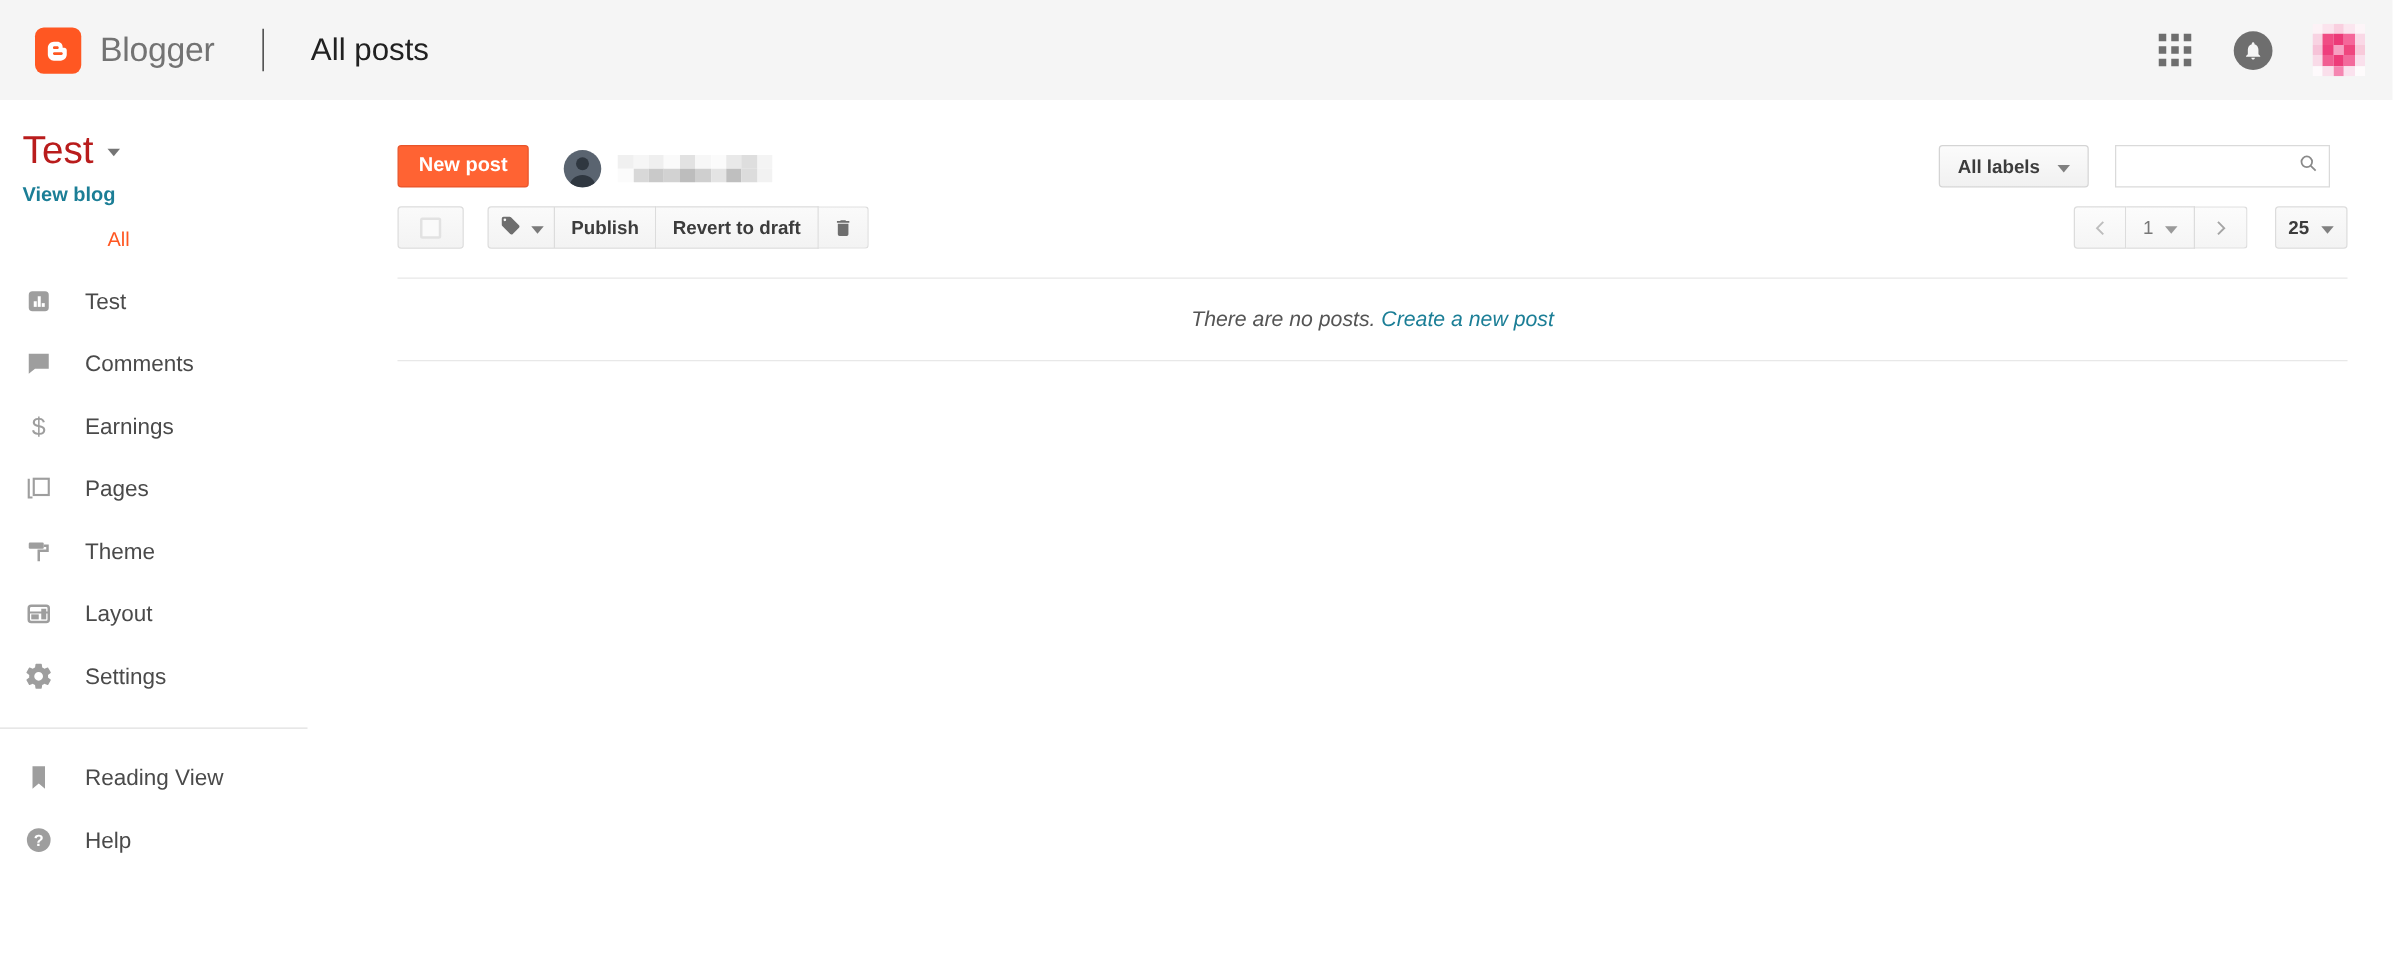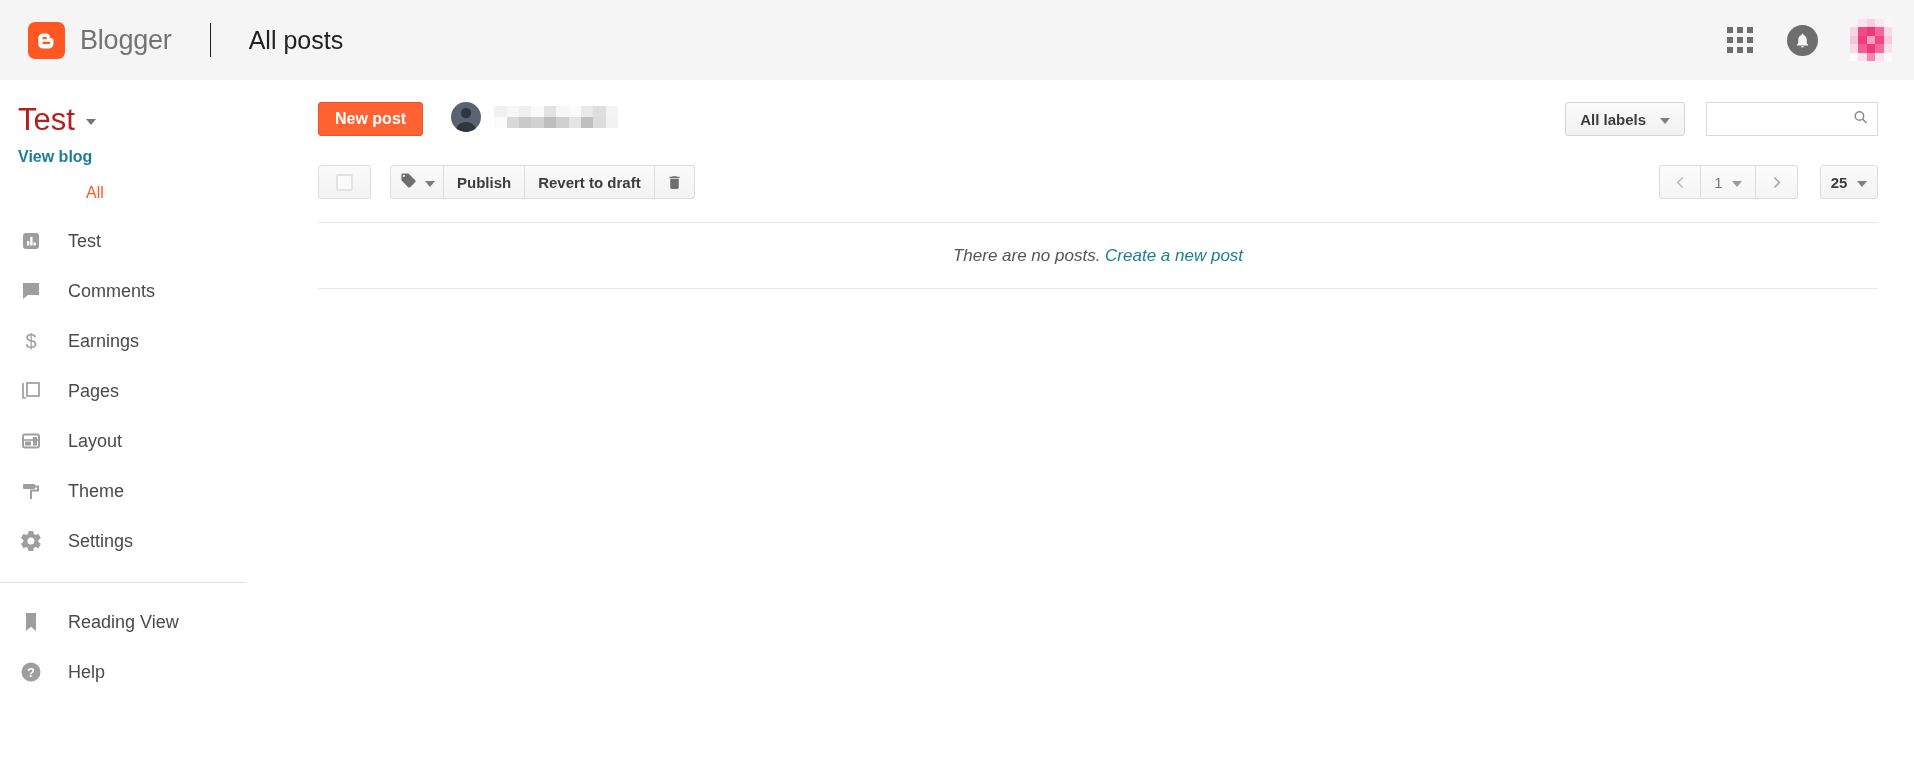--- a/index.html
+++ b/index.html
@@ -145,22 +145,22 @@
   }
   .nav-bottom { margin-top: 14px; }
 
   
   .main {
     position: absolute; left: 300px; top: 80px;
     width: 1614px; height: 683px;
     background: #ffffff;
   }
   .toolbar-top {
-    display: flex; align-items: flex-start;
-    padding: 22px 0 0 18px;
+    display: flex; align-items: flex-end;
+    padding: 22px 14px 0 18px;
     height: 70px;
   }
   .new-post-btn {
     background: #ff6333;
     color: #ffffff;
     border: 1px solid #e8542a;
     border-radius: 3px;
     font-size: 16px; font-weight: bold;
     padding: 0 16px;
     height: 34px;
@@ -418,37 +418,37 @@
           <path fill="none" stroke="#9e9e9e" stroke-width="1.7" d="M4 4v15h3"></path>
           <rect x="8" y="4" width="12" height="13" fill="none" stroke="#9e9e9e" stroke-width="1.7"></rect>
         </svg>
       </span>
       <span class="nav-label">Pages</span>
     </a>
 
     <a class="nav-item">
       <span class="nav-ico">
         <svg width="24" height="24" viewBox="0 0 24 24">
+          <rect x="4" y="5" width="12" height="5" rx="1" fill="#9e9e9e"></rect>
+          <path fill="none" stroke="#9e9e9e" stroke-width="2" d="M16 7.5h3v4h-7v8.5"></path>
+        </svg>
+      </span>
+      <span class="nav-label">Theme</span>
+    </a>
+
+    <a class="nav-item">
+      <span class="nav-ico">
+        <svg width="24" height="24" viewBox="0 0 24 24">
           <rect x="4" y="5.5" width="16" height="13" rx="2" fill="none" stroke="#9e9e9e" stroke-width="2"></rect>
           <rect x="6" y="12.5" width="6" height="4" fill="#9e9e9e"></rect>
           <rect x="14" y="8" width="4" height="8.5" fill="#9e9e9e"></rect>
           <line x1="4" y1="11" x2="20" y2="11" stroke="#9e9e9e" stroke-width="1.6"></line>
         </svg>
       </span>
       <span class="nav-label">Layout</span>
-    </a>
-
-    <a class="nav-item">
-      <span class="nav-ico">
-        <svg width="24" height="24" viewBox="0 0 24 24">
-          <rect x="4" y="5" width="12" height="5" rx="1" fill="#9e9e9e"></rect>
-          <path fill="none" stroke="#9e9e9e" stroke-width="2" d="M16 7.5h3v4h-7v8.5"></path>
-        </svg>
-      </span>
-      <span class="nav-label">Theme</span>
     </a>
 
     <a class="nav-item">
       <span class="nav-ico">
         <svg width="24" height="24" viewBox="0 0 24 24">
           <path fill="#9e9e9e" d="M19.4 13c.04-.32.06-.66.06-1s-.02-.68-.07-1l2.1-1.6c.19-.15.24-.42.12-.64l-2-3.46c-.12-.22-.39-.3-.61-.22l-2.49 1a7.3 7.3 0 0 0-1.73-1l-.38-2.65A.5.5 0 0 0 13.9 2h-4a.5.5 0 0 0-.5.42l-.37 2.65c-.63.26-1.21.6-1.74 1l-2.48-1a.5.5 0 0 0-.61.22l-2 3.46c-.12.22-.07.49.12.64L4.4 11a8 8 0 0 0 0 2l-2.1 1.6c-.19.15-.24.42-.12.64l2 3.46c.12.22.39.3.61.22l2.48-1c.53.4 1.11.74 1.74 1l.37 2.65c.4.24.25.43.5.43h4c.25 0 .46-.19.5-.42l.38-2.65a7.3 7.3 0 0 0 1.73-1l2.49 1c.22.08.49 0 .61-.22l2-3.46a.5.5 0 0 0-.12-.64L19.4 13zm-7.5 2.5a3.5 3.5 0 1 1 0-7 3.5 3.5 0 0 1 0 7z"></path>
         </svg>
       </span>
       <span class="nav-label">Settings</span>
     </a>

